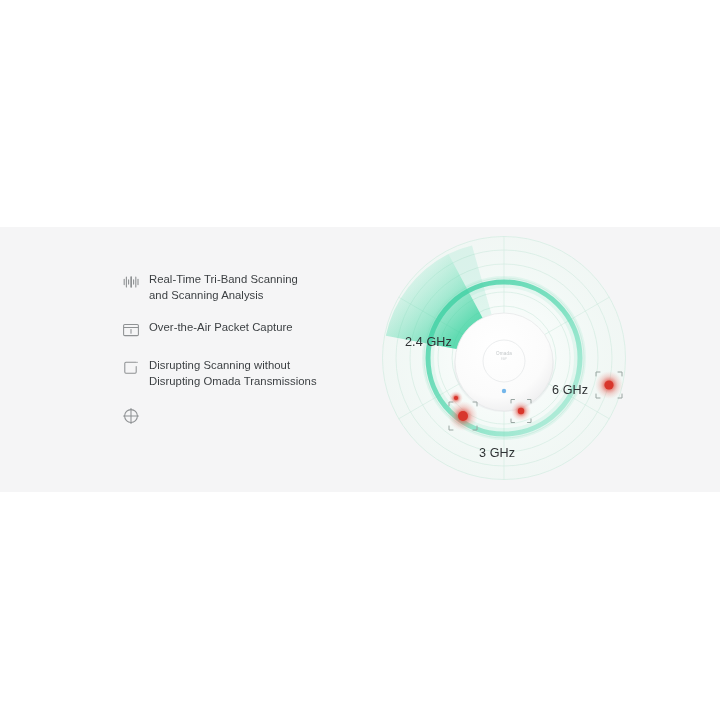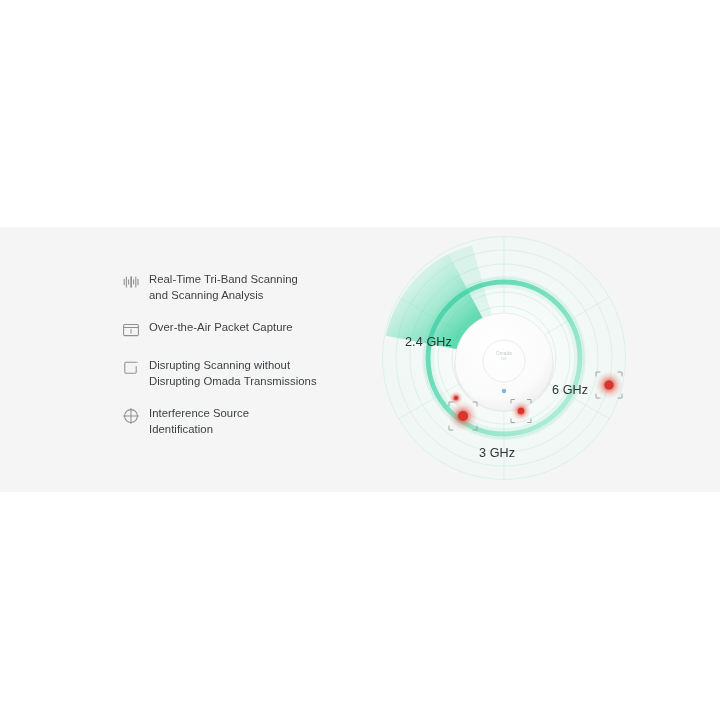--- a/index.html
+++ b/index.html
@@ -142,24 +142,20 @@
     </div>
 
     <div class="feature-item">
       <span class="feature-icon">
         <svg width="22" height="22" viewBox="0 0 22 22" fill="none" stroke="currentColor" stroke-width="1.05" stroke-linecap="round">
           <circle cx="11" cy="11" r="6.4"></circle>
           <line x1="11" y1="3.6" x2="11" y2="18.4"></line>
           <line x1="3.6" y1="11" x2="18.4" y2="11"></line>
         </svg>
       </span>
-      <span class="feature-text">
-        <span>Interference Source</span><br>
-        <span>Identification</span>
-      </span>
     </div>
 
   </div>
 </div>
 
 <div id="radar-wrap">
 
   <svg id="radar-svg" width="248" height="248" viewBox="0 0 248 248">
     <defs>
 

